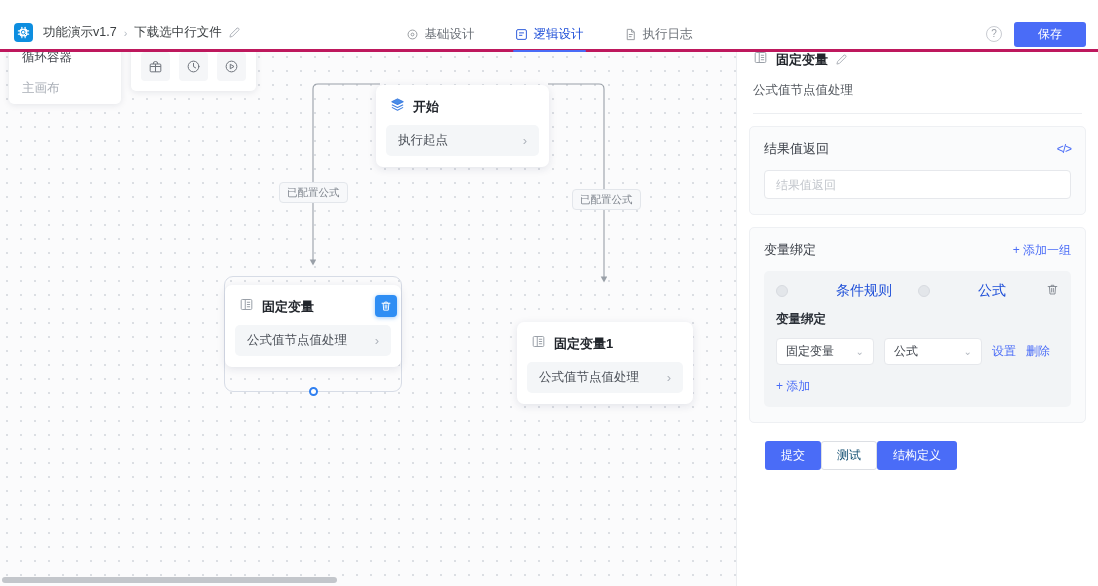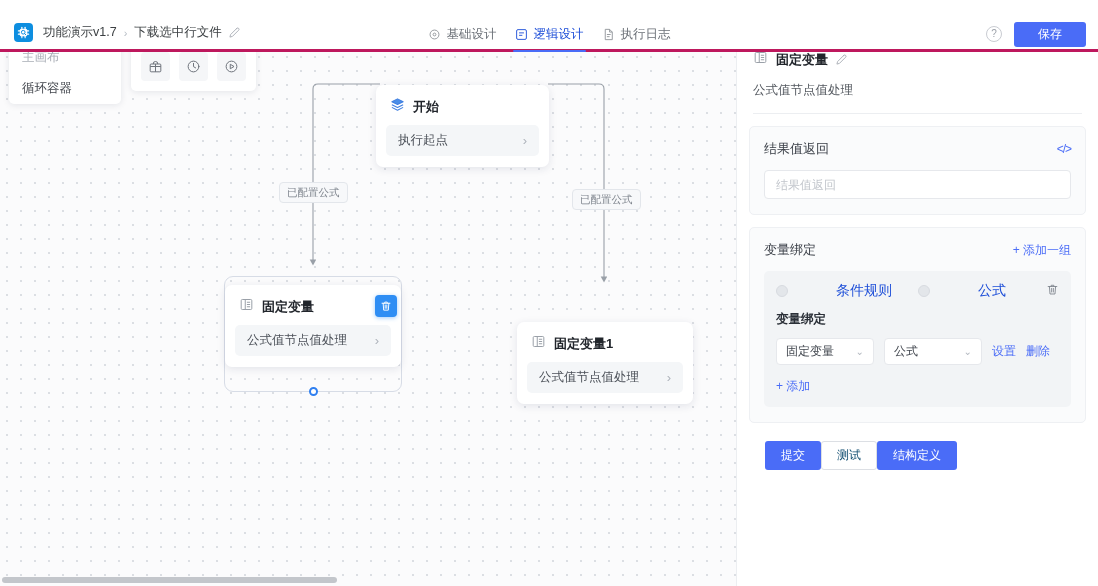--- a/index.html
+++ b/index.html
@@ -38,21 +38,21 @@
   .bc-item { color: #3c4043; }
   .bc-sep { margin: 0 7px; color: #b6bcc4; font-size: 11px; }
   .bc-edit {
     margin-left: 7px; color: #a8adb5; display: inline-flex; align-items: center;
   }
 
   .tabs {
     position: absolute; left: 0; right: 0; top: 0;
     height: 36px;
     display: flex; align-items: center; justify-content: center;
-    gap: 18px;
+    gap: 40px;
     pointer-events: none;
   }
   .tab {
     pointer-events: auto;
     position: relative;
     display: flex; align-items: center; gap: 6px;
     height: 36px;
     font-size: 12.5px;
     color: #6b7077;
     cursor: pointer;
@@ -360,25 +360,25 @@
         <path d="M0,0 L5.5,3 L0,6 z" fill="#9aa0a8"></path>
       </marker>
     </defs>
 
     <path d="M 380,48 L 318,48 Q 313,48 313,53 L 313,228" fill="none" stroke="#9aa0a8" stroke-width="1.1" marker-end="url(#arrow)"></path>
 
     <path d="M 548,48 L 599,48 Q 604,48 604,53 L 604,245" fill="none" stroke="#9aa0a8" stroke-width="1.1" marker-end="url(#arrow)"></path>
   </svg>
 
   <div class="lpanel">
+    <div class="lpanel-item strong">
+      <span>循环容器</span>
+    </div>
     <div class="lpanel-item muted">
       <span>主画布</span>
-    </div>
-    <div class="lpanel-item strong">
-      <span>循环容器</span>
     </div>
   </div>
 
   <div class="toolgroup">
     <div class="toolbtn">
       <svg width="15" height="15" viewBox="0 0 24 24" fill="none" stroke="currentColor" stroke-width="1.6" stroke-linejoin="round">
         <rect x="3.5" y="8" width="17" height="12.5" rx="1.5"></rect>
         <path d="M3.5 12h17"></path>
           <path d="M12 8v12.5"></path>
         <path d="M8.5 8a3.5 3.5 0 0 1 3.5-4 3.5 3.5 0 0 1 3.5 4"></path>

